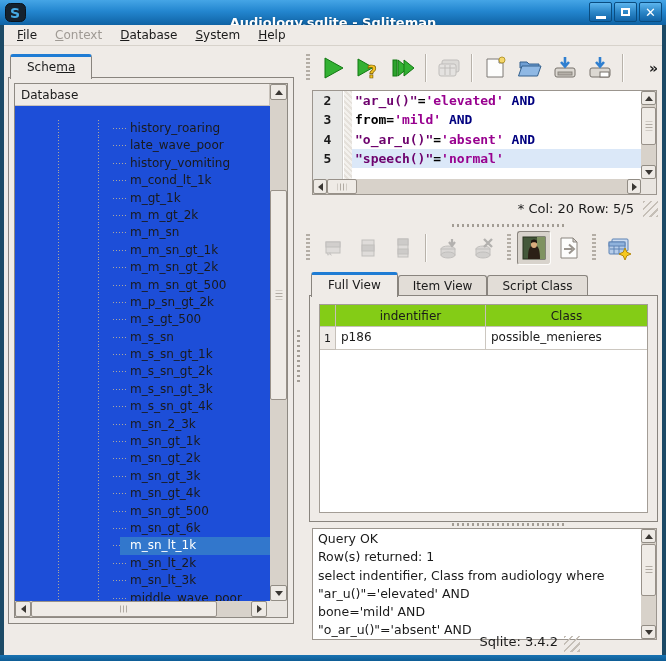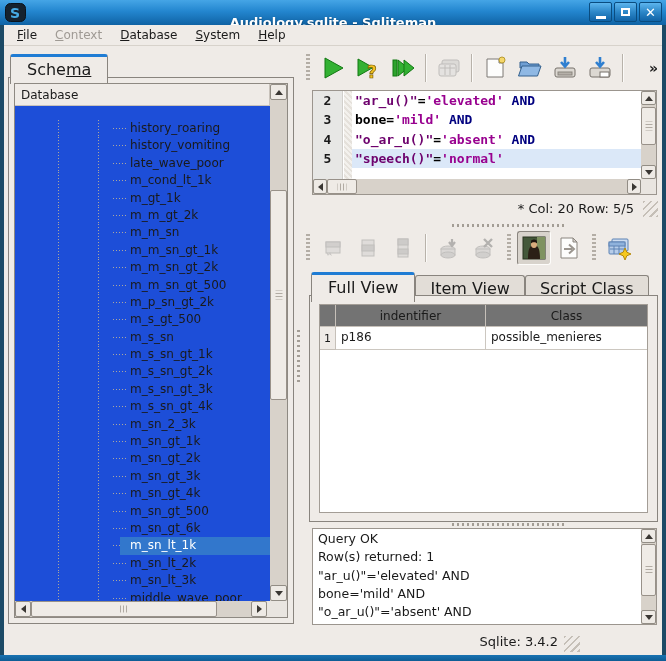--- a/index.html
+++ b/index.html
@@ -49,21 +49,21 @@
 
   
   .h-split { height:5px; background:repeating-linear-gradient(90deg,#a39d95 0 2px, transparent 2px 5px);
     background-size:100% 3px; background-repeat:no-repeat; background-position:0 1px; }
   .v-split { width:5px; background:repeating-linear-gradient(180deg,#a39d95 0 2px, transparent 2px 5px);
     background-size:3px 100%; background-repeat:no-repeat; background-position:1px 0; }
   .grip { background:repeating-linear-gradient(135deg,#c5bfb7 0 2px, transparent 2px 5px); }
 
   
   .tabs-row { display:flex; align-items:flex-end; }
-  .tab { font-size:16px; border:1px solid #89847e; border-bottom:none; border-radius:3px 3px 0 0;
+  .tab { font-size:12px; border:1px solid #89847e; border-bottom:none; border-radius:3px 3px 0 0;
     background:#e2ddd7; padding:3px 14px 4px; margin-top:3px; position:relative; }
   .tab.active { background:#efebe7; border-top:3px solid #1f7cd4; padding:3px 16px 5px; margin-top:0; z-index:3; }
   .tabs-left { left:10px; top:54px; }
   .left-frame { left:8px; top:77px; width:286px; height:547px; border:1px solid #89847e; background:#efebe7; z-index:2; }
   .tree { left:14px; top:83px; width:274px; height:535px; border:1px solid #8e8982; background:#fff; z-index:3; }
   .tree-header { position:absolute; left:0; top:0; right:17px; height:22px; background:#efebe7;
     border-bottom:1px solid #c8c2bb; border-right:1px solid #c8c2bb; font-size:12px; line-height:22px; padding-left:6px; }
   .tree-viewport { position:absolute; left:0; top:22px; right:17px; bottom:16px; background:#1d4ed8;
     overflow:hidden; padding-top:14px; }
   .tree-row { position:relative; height:17.4px; font-size:12px;
@@ -118,33 +118,33 @@
 
   .status-row { left:313px; top:197px; width:345px; height:24px; font-size:13px; }
   .duration { position:absolute; left:2px; line-height:24px; }
   .cursor-pos { position:absolute; right:24px; line-height:24px;margin-left:32px; }
   .mini-grip { position:absolute; right:0; top:4px; width:15px; height:16px; }
 
   
   .result-tabs { left:311px; top:272px; }
   .result-frame { left:309px; top:295px; width:349px; height:227px; border:1px solid #89847e; background:#efebe7; }
   .grid { left:319px; top:304px; width:329px; height:209px; border:1px solid #a39d96; background:#fff; overflow:hidden; }
-  .grid-header { display:flex; height:22px; background:#737373; font-size:12px; }
+  .grid-header { display:flex; height:22px; background:#84cc16; font-size:12px; }
   .gh { border-right:1px solid #c6c0b9; border-bottom:1px solid #c6c0b9; display:flex;
     align-items:center; justify-content:center; }
   .gh-corner { width:16px; }
   .gh-c1 { width:150px; } .gh-c2 { flex:1; border-right:none; }
   .grid-row { display:flex; height:23px; font-size:12px; }
   .gr-num { width:16px; background:#efebe7; border-right:1px solid #c6c0b9; border-bottom:1px solid #c6c0b9;
     display:flex; align-items:center; justify-content:center; font-size:11px; }
   .gr-cell { padding:3px 5px; border-right:1px solid #ccc7c0; border-bottom:1px solid #ccc7c0; overflow:hidden; }
   .gr-c1 { width:150px; } .gr-c2 { flex:1; border-right:none; }
 
   
-  .log { left:312px; top:528px; width:345px; height:97px; border:1px solid #9b958e; background:#fff; overflow:hidden; }
+  .log { left:312px; top:528px; width:345px; height:112px; border:1px solid #9b958e; background:#fff; overflow:hidden; }
   .log-lines { position:absolute; left:0; top:0; right:15px; padding:1px 5px; font-size:12.5px; line-height:18.3px;
     white-space:pre; }
   .log-vscroll { position:absolute; right:0; top:0; width:15px; bottom:0; }
 
   
   .statusbar { left:4px; top:628px; width:578px; height:27px; }
   .sqlite-ver { position:absolute; right:24px; top:6px; font-size:13px; }
   .resize-grip { position:absolute; right:2px; top:8px; width:16px; height:16px; }
 </style>
 </head>
@@ -188,24 +188,24 @@
     </div>
   <div class="abs left-frame"></div>
 
   <div class="abs tree">
     <div class="tree-header">Database</div>
     <div class="tree-viewport">
         <div class="tree-row">
           <span class="tree-lbl">history_roaring</span>
         </div>
         <div class="tree-row">
+          <span class="tree-lbl">late_wave_poor</span>
+        </div>
+        <div class="tree-row">
           <span class="tree-lbl">history_vomiting</span>
-        </div>
-        <div class="tree-row">
-          <span class="tree-lbl">late_wave_poor</span>
         </div>
         <div class="tree-row">
           <span class="tree-lbl">m_cond_lt_1k</span>
         </div>
         <div class="tree-row">
           <span class="tree-lbl">m_gt_1k</span>
         </div>
         <div class="tree-row">
           <span class="tree-lbl">m_m_gt_2k</span>
         </div>
@@ -363,21 +363,21 @@
   <div class="abs editor">
     <div class="gutter" id="line-numbers">
         <div class="ln">2</div>
         <div class="ln">3</div>
         <div class="ln">4</div>
         <div class="ln">5</div>
       </div>
     <div class="hatch"></div>
     <div class="code" id="code-lines">
         <div class="code-line"><span class="seg-dq">"ar_u()"</span><span class="seg-pl">=</span><span class="seg-sq">'elevated'</span><span class="seg-pl"> </span><span class="seg-kw">AND</span></div>
-        <div class="code-line"><span class="seg-pl">bone</span><span class="seg-pl">=</span><span class="seg-sq">'mild'</span><span class="seg-pl"> </span><span class="seg-kw">AND</span></div>
+        <div class="code-line"><span class="seg-pl">from</span><span class="seg-pl">=</span><span class="seg-sq">'mild'</span><span class="seg-pl"> </span><span class="seg-kw">AND</span></div>
         <div class="code-line"><span class="seg-dq">"o_ar_u()"</span><span class="seg-pl">=</span><span class="seg-sq">'absent'</span><span class="seg-pl"> </span><span class="seg-kw">AND</span></div>
         <div class="code-line current"><span class="seg-dq">"speech()"</span><span class="seg-pl">=</span><span class="seg-sq">'normal'</span></div>
       </div>
     <div class="ed-vscroll sb-track-v">
       <div class="sb-btn" style="left:0;top:0;right:0;height:14px;">
           <span class="arr arr-up"></span>
         </div>
       <div class="sb-thumb grip-v" style="left:0;right:0;top:16px;height:38px;"></div>
       <div class="sb-btn" style="left:0;bottom:0;right:0;height:14px;">
           <span class="arr arr-down"></span>
@@ -488,21 +488,21 @@
           <div class="gr-num">1</div>
           <div class="gr-cell gr-c1">p186</div>
           <div class="gr-cell gr-c2">possible_menieres</div>
         </div>
       </div>
   </div>
 
   <div class="abs h-split" style="left:452px;top:522px;width:115px;"></div>
 
   <div class="abs log">
-    <div class="log-lines" id="log-lines"><div>Query OK</div><div>Row(s) returned: 1</div><div>"ar_u()"='elevated' AND</div><div>bone='mild' AND</div><div>"o_ar_u()"='absent' AND</div></div>
+    <div class="log-lines" id="log-lines"><div>Query OK</div><div>Row(s) returned: 1</div><div>select indentifier, Class from audiology where</div><div>"ar_u()"='elevated' AND</div><div>bone='mild' AND</div><div>"o_ar_u()"='absent' AND</div></div>
     <div class="log-vscroll sb-track-v">
       <div class="sb-btn" style="left:0;top:0;right:0;height:14px;">
           <span class="arr arr-up"></span>
         </div>
       <div class="sb-thumb grip-v" style="left:0;right:0;top:15px;height:52px;"></div>
       <div class="sb-btn" style="left:0;bottom:0;right:0;height:14px;">
           <span class="arr arr-down"></span>
         </div>
     </div>
   </div>

